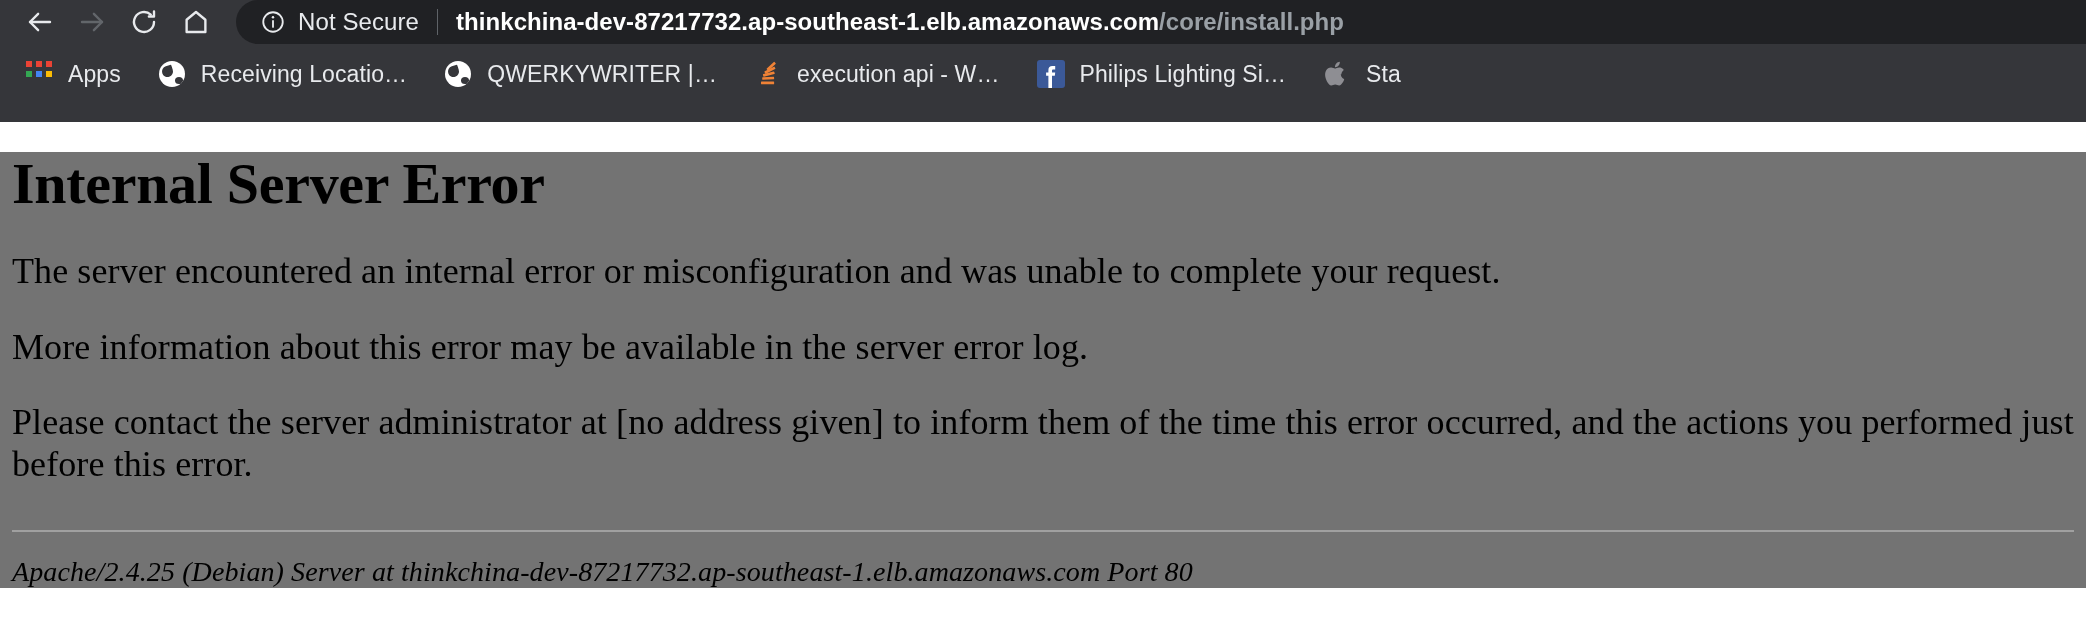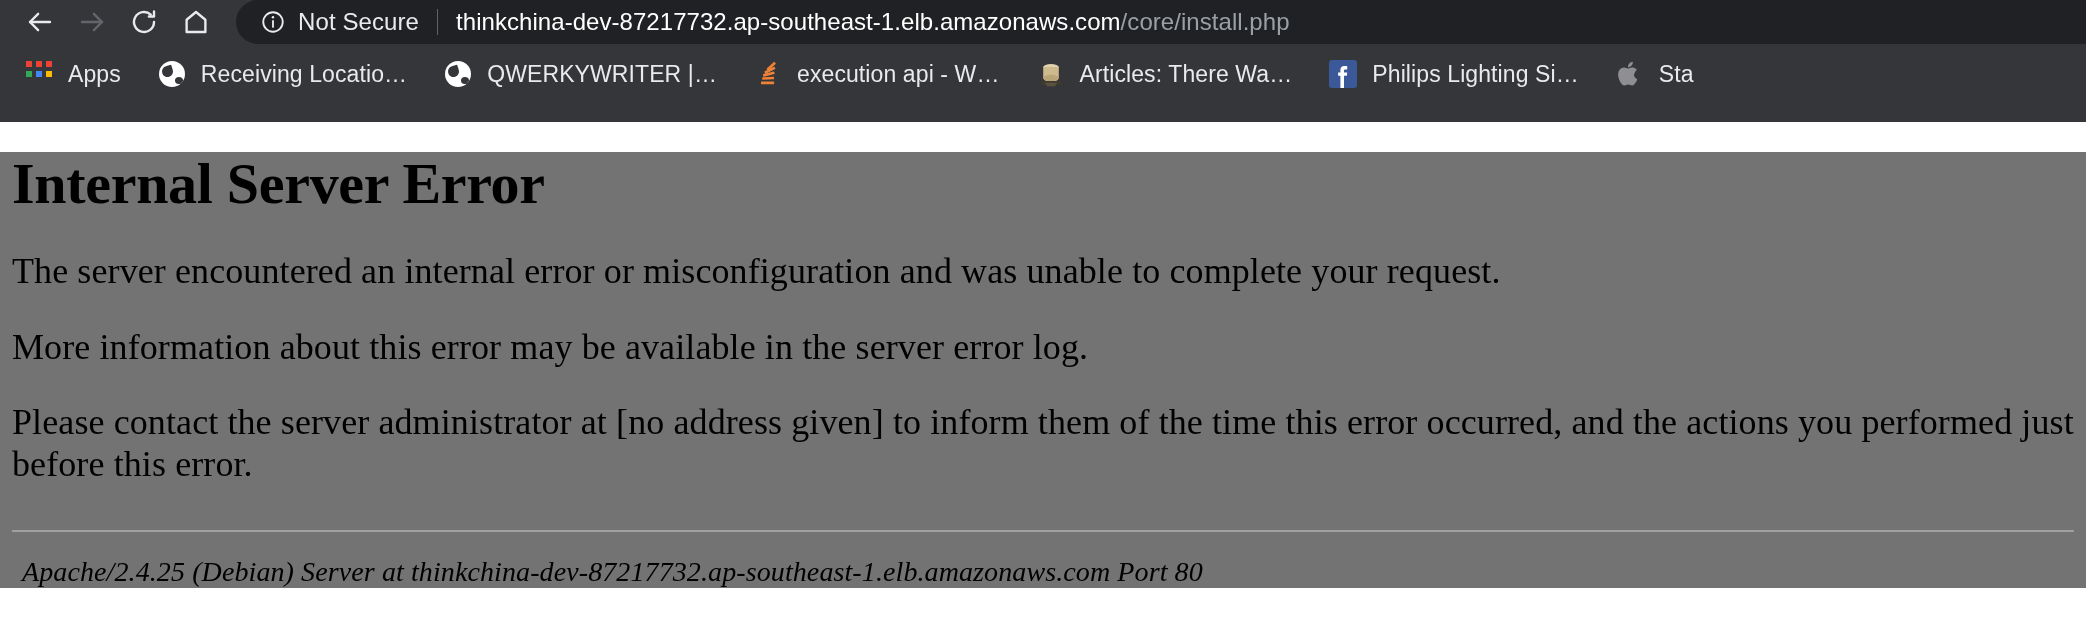--- a/index.html
+++ b/index.html
@@ -79,20 +79,21 @@
     height: 26px;
     background: #5f6368;
     margin: 0 18px;
     flex: none;
   }
   .url-wrap {
     white-space: nowrap;
     overflow: hidden;
     font-size: 24px;
     letter-spacing: 0.05px;
+    font-weight: bold;
   }
   .url-host { color: #ffffff; }
   .url-path { color: #9aa0a6; }
 
   
   .bookmarks-bar {
     height: 60px;
     display: flex;
     align-items: center;
     padding-left: 14px;
@@ -207,21 +208,21 @@
   }
   hr.err-rule {
     border: none;
     border-top: 2px solid #a0a0a0;
     margin: 44px 0 0 0;
     height: 0;
   }
   address.err-footer {
     font-family: "Liberation Serif", "DejaVu Serif", serif;
     font-size: 28px;
-    margin: 24px 0 0 10px;
+    margin: 24px 0 0 0;
     letter-spacing: 0.1px;
     display: block;
   }
 </style>
 </head>
 <body>
 
 <div class="browser-chrome">
 
   <div class="toolbar">
@@ -320,32 +321,20 @@
             <rect x="9.4" y="19.4" width="13.6" height="3" rx="0.6" transform="rotate(-3 16 21)"></rect>
             <rect x="10.2" y="14.6" width="13.4" height="3" rx="0.6" transform="rotate(-14 17 16)"></rect>
             <rect x="11.6" y="10.2" width="13" height="3" rx="0.6" transform="rotate(-27 18 11.5)"></rect>
             <rect x="13.6" y="6.2" width="12.2" height="3" rx="0.6" transform="rotate(-43 19 7.5)"></rect>
           </g>
         </svg>
       </span>
       <span class="bm-label">execution api - W…</span>
     </div>
 
-    <div class="bookmark">
-      <span class="bm-icon">
-        <svg class="jar-icon" viewBox="0 0 32 30">
-          <ellipse cx="16" cy="7" rx="9" ry="3.4" fill="#e0d3ab"></ellipse>
-          <path d="M7 7v12c0 3 4 5.4 9 5.4s9-2.4 9-5.4V7z" fill="#cdbb8e"></path>
-          <ellipse cx="16" cy="19.4" rx="9" ry="3.4" fill="#b9a678"></ellipse>
-          <path d="M4 23h24v4.5H4z" fill="#3f3a30"></path>
-          <path d="M9 25l2.5 4h9l2.5-4z" fill="#5b513f"></path>
-        </svg>
-      </span>
-      <span class="bm-label">Articles: There Wa…</span>
-    </div>
 
     <div class="bookmark">
       <span class="bm-icon">
         <span class="fb-icon">
           <svg viewBox="0 0 28 28" width="28" height="28">
             <path d="M18.2 9.4h-2.3c-.5 0-.9.4-.9 1v2.1h3.2l-.4 3.3h-2.8V28h-3.6V15.8H9.1v-3.3h2.3V9.9c0-2.4 1.5-3.9 3.8-3.9h3z" fill="#ffffff"></path>
           </svg>
         </span>
       </span>
       <span class="bm-label">Philips Lighting Si…</span>

